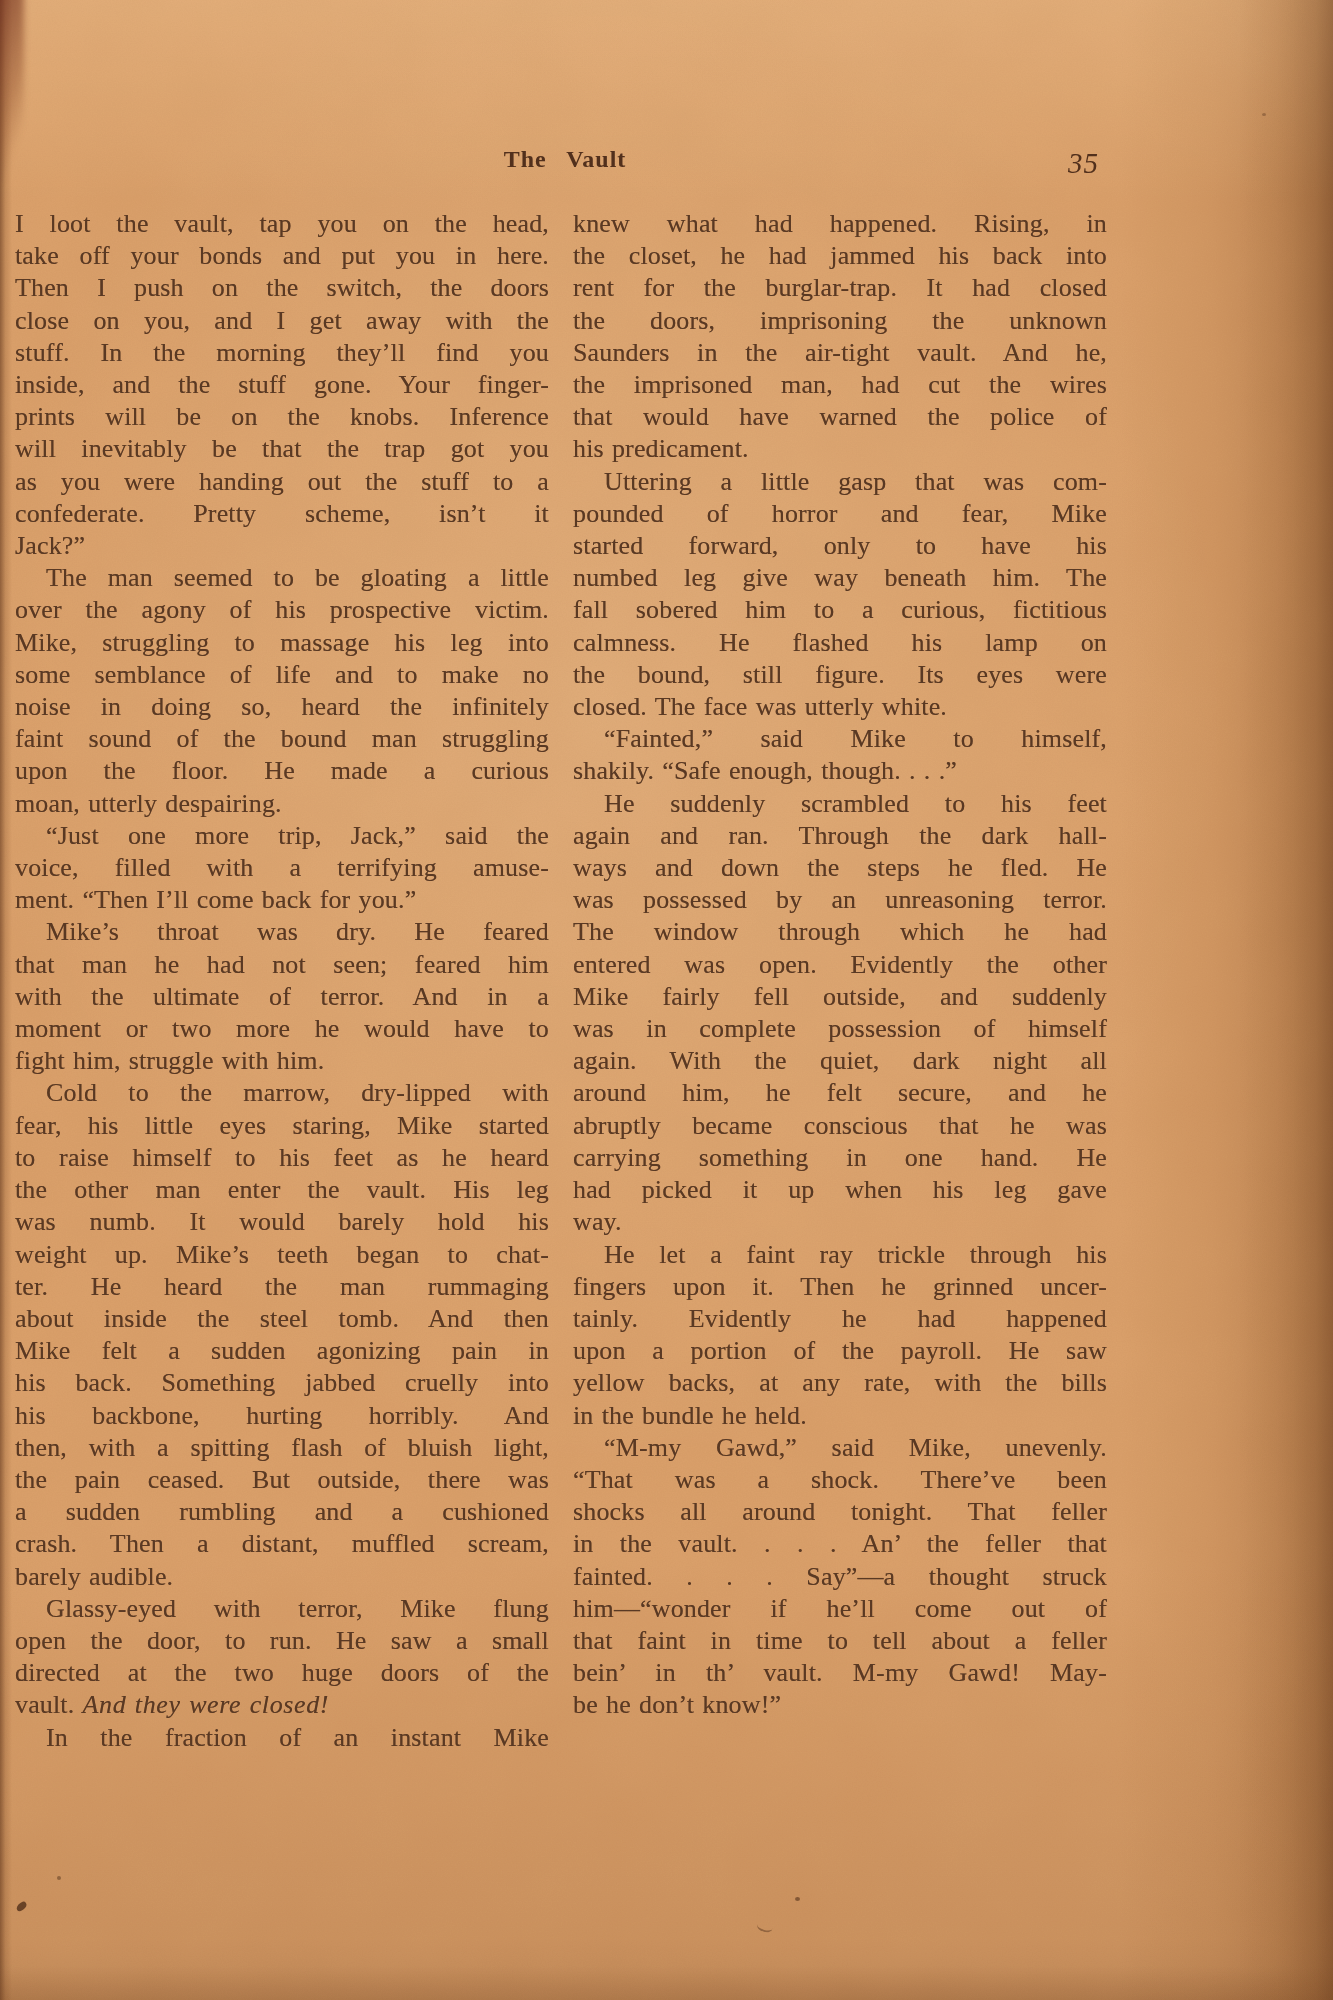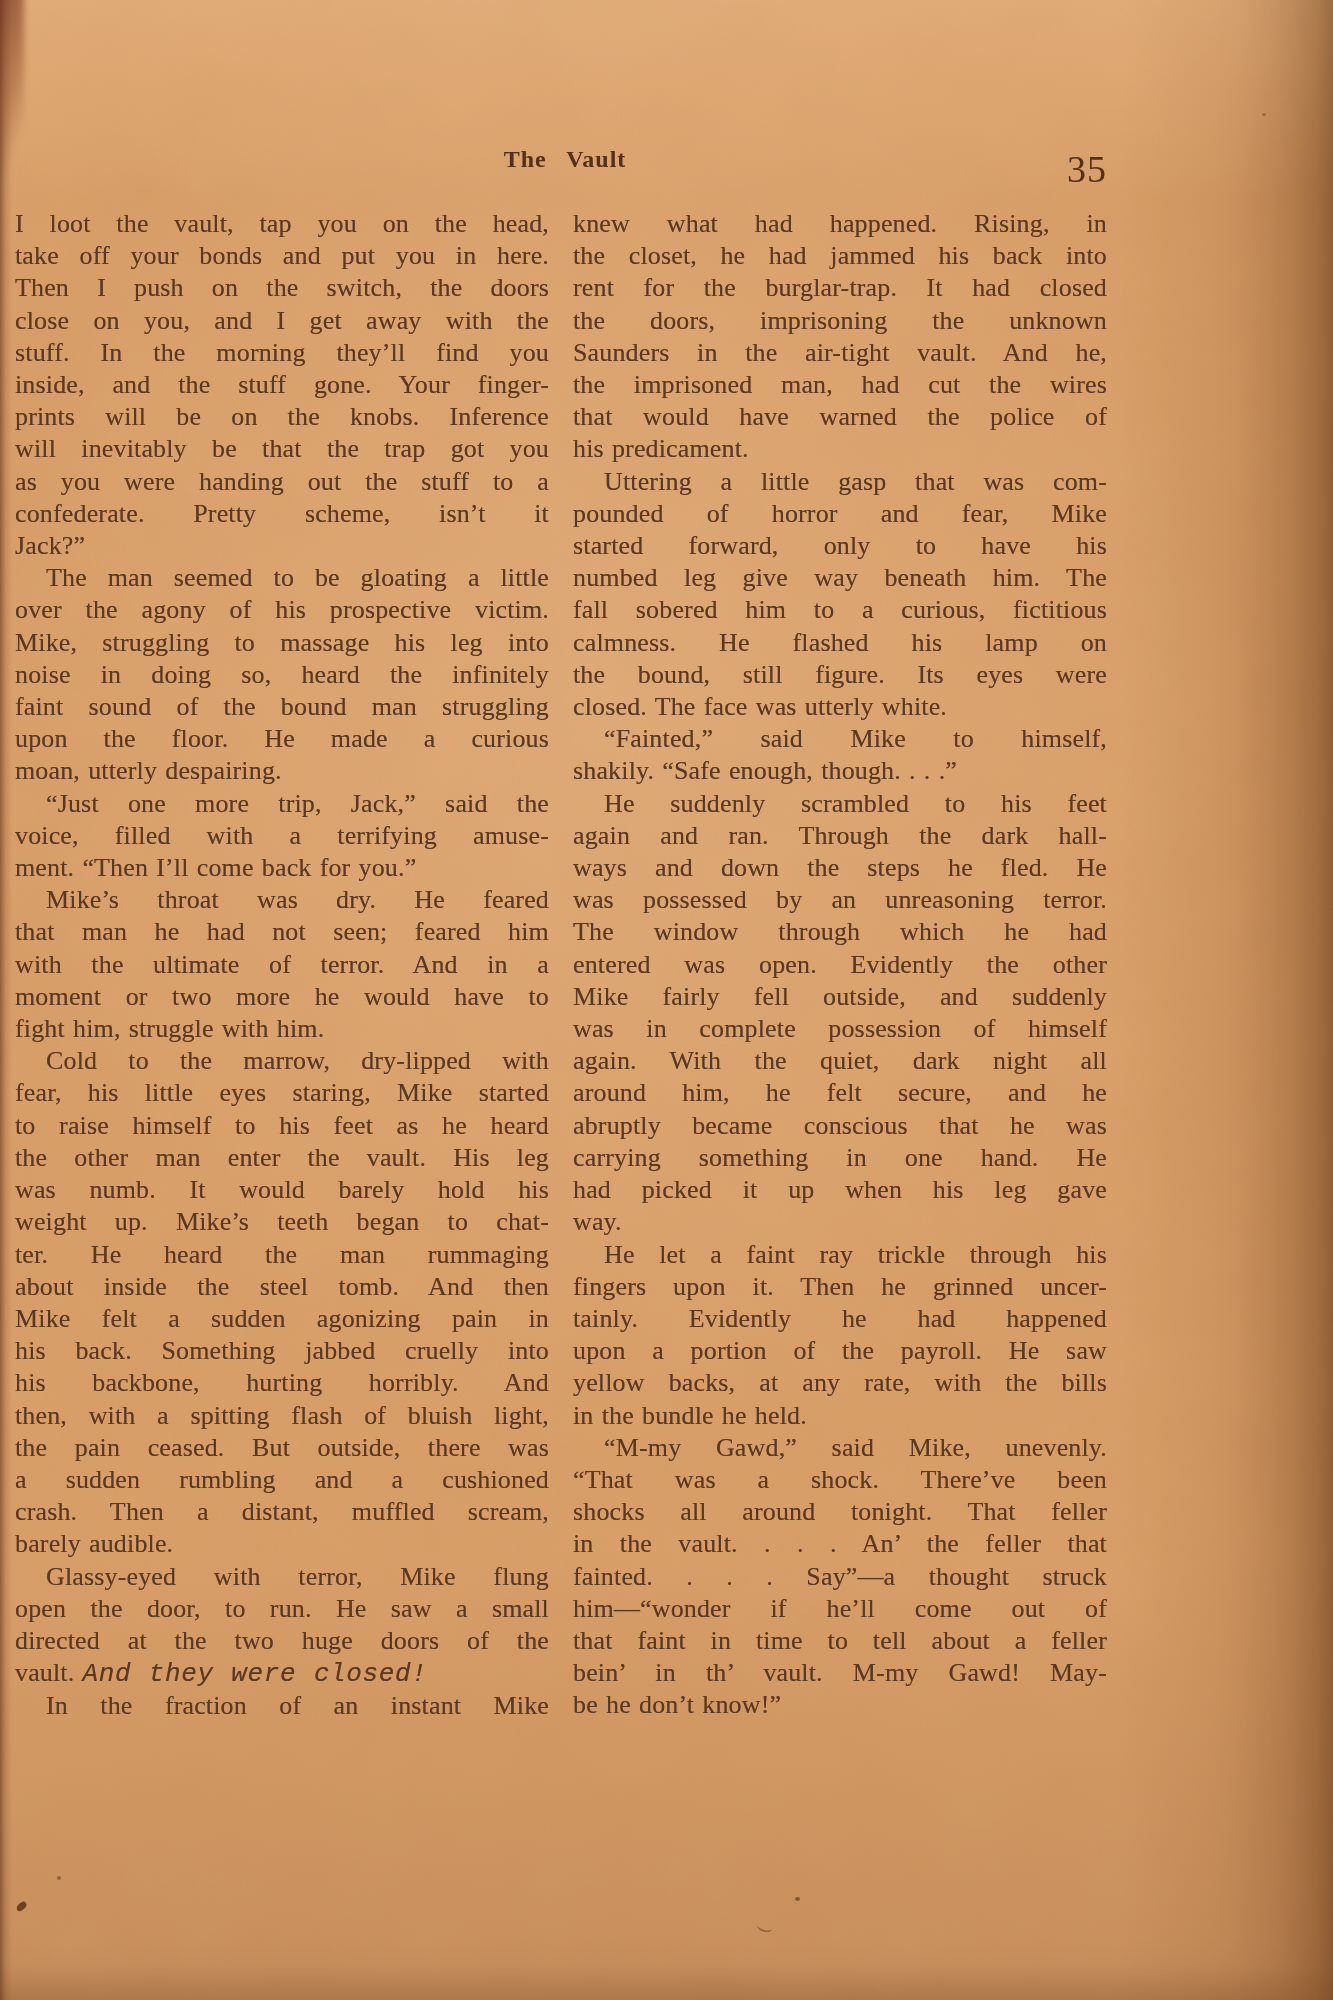--- a/index.html
+++ b/index.html
@@ -52,41 +52,42 @@
   .header-row {
     position: absolute; left: 15px; top: 146px; width: 1100px; height: 40px;
   }
   .running-title {
     display: block; text-align: center;
     font-size: 24px; font-weight: bold;
     color: var(--header-ink, #53311d);
     letter-spacing: 1px; word-spacing: 13px;
   }
   .page-number {
-    position: absolute; right: 8px; top: 1px;
-    font-size: 38px; color: var(--header-ink, #53311d);
+    position: absolute; right: 16px; top: 1px;
+    font-size: 29px; color: var(--header-ink, #53311d);
     letter-spacing: 1px;
+    font-style: italic;
   }
 
   
   .text-block {
     position: absolute; left: 15px; top: 208px; width: 1100px;
     display: flex; gap: 24px;
   }
   .col { width: 534px; }
   .line {
     font-size: 26px; line-height: 32.2px;
     color: var(--ink, #5b3a24);
     letter-spacing: 0.15px; word-spacing: 1.5px;
     text-align: justify; text-align-last: justify;
     text-shadow: 0 0 0.6px rgba(91,58,36,0.55);
   }
   .line.pend { text-align-last: left; }
   .line.ind  { text-indent: 31px; }
-  .line em   { font-style: italic; letter-spacing: 0.6px; font-family: Liberation Mono, monospace; }
+  .line em   { font-style: italic; letter-spacing: 0.6px; }
 </style>
 </head>
 <body>
 
 <div class="edge-left"></div>
 <div class="corner-tl"></div>
 <div class="edge-right"></div>
 <div class="edge-bottom"></div>
 
 <div class="header-row">
@@ -103,20 +104,21 @@
       <div class="line">stuff.  In the morning they’ll find you</div>
       <div class="line">inside, and the stuff gone.  Your finger-</div>
       <div class="line">prints will be on the knobs.  Inference</div>
       <div class="line">will inevitably be that the trap got you</div>
       <div class="line">as you were handing out the stuff to a</div>
       <div class="line">confederate.  Pretty scheme, isn’t it</div>
       <div class="line pend">Jack?”</div>
       <div class="line ind">The man seemed to be gloating a little</div>
       <div class="line">over the agony of his prospective victim.</div>
       <div class="line">Mike, struggling to massage his leg into</div>
+      <div class="line">some semblance of life and to make no</div>
       <div class="line">noise in doing so, heard the infinitely</div>
       <div class="line">faint sound of the bound man struggling</div>
       <div class="line">upon the floor.  He made a curious</div>
       <div class="line pend">moan, utterly despairing.</div>
       <div class="line ind">“Just one more trip, Jack,” said the</div>
       <div class="line">voice, filled with a terrifying amuse-</div>
       <div class="line pend">ment.  “Then I’ll come back for you.”</div>
       <div class="line ind">Mike’s throat was dry.  He feared</div>
       <div class="line">that man he had not seen; feared him</div>
       <div class="line">with the ultimate of terror.  And in a</div>

